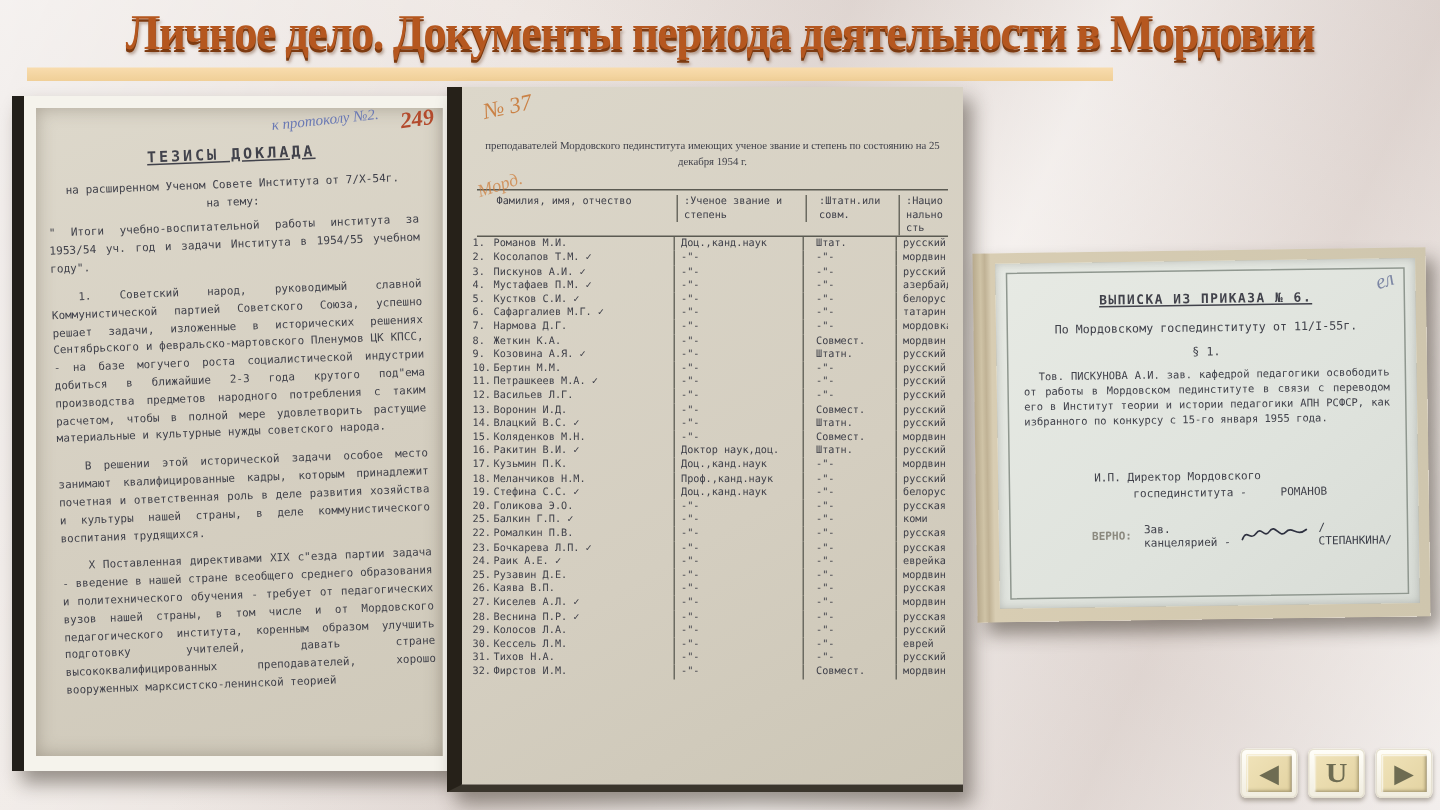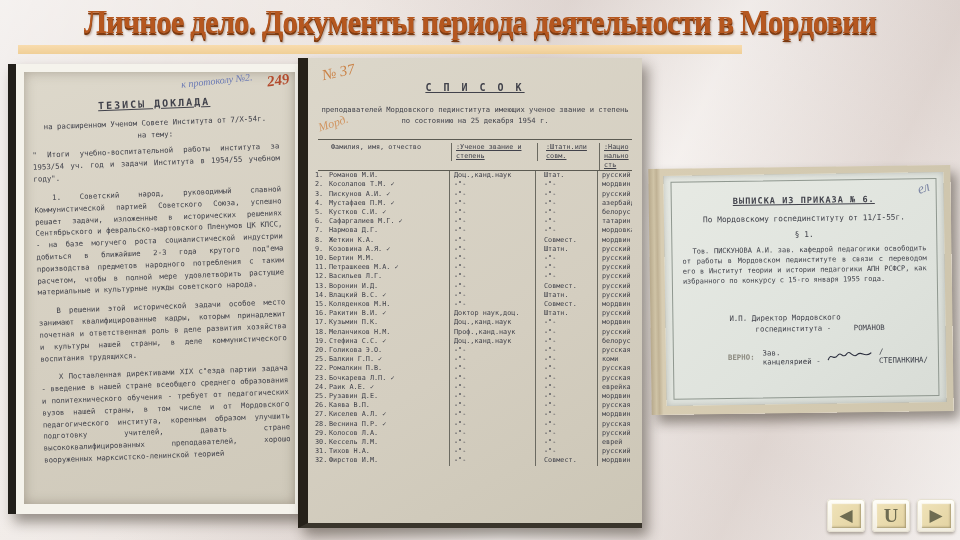--- a/index.html
+++ b/index.html
@@ -65,33 +65,33 @@
     position:absolute;font-family:"Liberation Serif",serif;font-style:italic;
     color:#c8743０;color:#c87430;opacity:.85;
   }
   .scribble-1{left:14px;top:6px;font-size:15px;transform:rotate(-12deg);}
   .scribble-2{left:10px;top:58px;font-size:12px;transform:rotate(-18deg);color:#cd7a36;opacity:.7;}
   .list-title{
     text-align:center;font-size:10px;font-weight:bold;letter-spacing:3px;
     text-decoration:underline;margin-top:2px;
   }
   .list-subtitle{
-    text-align:center;font-size:7.2px;line-height:1.5;margin-top:12px;
+    text-align:center;font-size:7.2px;line-height:1.5;margin-top:12px;font-family:Liberation Serif, serif;
   }
   .list-table{margin-top:12px;border-top:1px solid #5b5a52;}
   .thead{display:flex;border-bottom:1px solid #5b5a52;min-height:27px;align-items:flex-start;padding-top:3px;}
   .thead span{font-size:6.8px;line-height:1.35;}
   .trow{display:flex;line-height:9.2px;white-space:nowrap;}
   .trow span{font-size:6.8px;overflow:hidden;}
   .c0{width:11px;flex:none;transform:translateX(-3px);}
   .c1{width:120px;flex:none;}
   .c2{width:86px;flex:none;border-left:1px solid #6b6a61;padding-left:4px;box-sizing:border-box;}
   .c3{width:62px;flex:none;border-left:1px solid #6b6a61;padding-left:8px;box-sizing:border-box;}
   .c4{flex:1;border-left:1px solid #6b6a61;padding-left:4px;box-sizing:border-box;}
-  .thead .c2,.thead .c3,.thead .c4{white-space:normal;word-break:break-word;text-decoration:underline;}
+  .thead .c2,.thead .c3,.thead .c4{white-space:normal;word-break:break-word;}
   .thead .c1{padding-left:2px;white-space:normal;}
   
   .doc-order{
     left:650px;top:167px;width:302px;height:246px;
     background:linear-gradient(90deg,#b7a98c 0,#cfc3a6 5px,#c0b295 8px,#d8cdb3 12px,#cfc6ae 100%);
     transform:rotate(-0.8deg);position:absolute;
   }
   .order-paper{
     position:absolute;left:15px;top:7px;right:7px;bottom:9px;
     background:linear-gradient(140deg,#e7eae4,#dfe3dd 60%,#d8dcd6);
@@ -151,21 +151,20 @@
           <div class="para">В решении этой исторической задачи особое место занимают квалифицированные кадры, которым принадлежит почетная и ответственная роль в деле развития хозяйства и культуры нашей страны, в деле  коммунистического воспитания трудящихся.</div>
           <div class="para">X Поставленная директивами XIX с"езда партии задача - введение в нашей стране всеобщего среднего образования и политехнического обучения - требует от педагогических вузов нашей страны, в том числе и от Мордовского педагогического института, коренным образом улучшить подготовку учителей, давать стране высококвалифицированных преподавателей, хорошо вооруженных марксистско-ленинской теорией</div>
         </div>
     </div>
   </div>
 </div>
 
 <div class="photo doc-list typew">
   <div class="scribble-1">№ 37</div>
   <div class="scribble-2">Морд.</div>
-  <div class="list-title">С П И С О К</div>
   <div class="list-subtitle">преподавателей Мордовского пединститута имеющих ученое звание и степень по состоянию на 25 декабря 1954 г.</div>
   <div class="list-table">
     <div class="thead">
         <span class="c0"></span>
         <span class="c1">Фамилия, имя, отчество</span>
         <span class="c2">:Ученое звание и степень</span>
         <span class="c3">:Штатн.или совм.</span>
         <span class="c4">:Национальность</span>
       </div>
     <div class="tbody">

